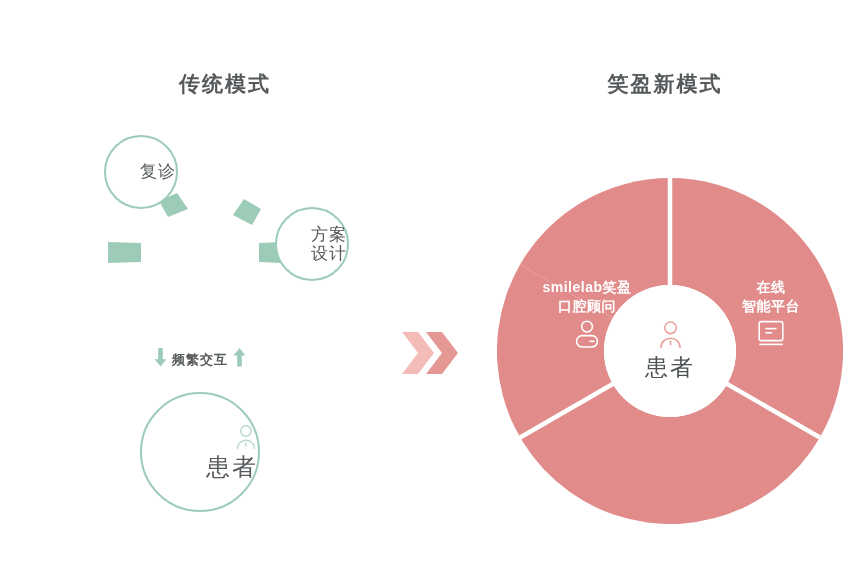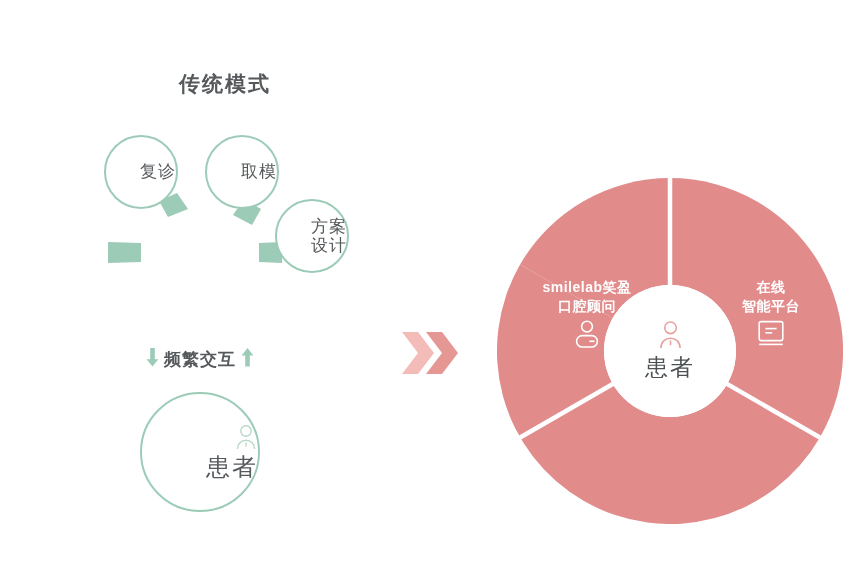--- a/index.html
+++ b/index.html
@@ -78,38 +78,38 @@
     width: 120px; height: 120px;
   }
   .node-patient .label { font-size: 24px; letter-spacing: 2px; margin-top: 2px; }
 
   .node .ico { display: block; line-height: 0; margin-bottom: 2px; }
 
   
   #node-fuzhen    { left: 84px;  top: 20px; }
   #node-qumo      { left: 185px; top: 20px; }
   #node-zixun     { left: 14px;  top: 100px; }
-  #node-fangan    { left: 255px; top: 84px; }
+  #node-fangan    { left: 255px; top: 92px; }
   #node-doctor    { left: 119px; top: 96px; }
   #node-patient   { left: 120px; top: 277px; }
 
   
   .interaction {
     position: absolute;
     left: 20px;
     top: 348px;
     width: 360px;
     display: flex;
     align-items: center;
     justify-content: center;
     gap: 5px;
     z-index: 4;
   }
   .interaction .itext {
-    font-size: 17px;
+    font-size: 13px;
     font-weight: 700;
     color: #55595b;
     letter-spacing: 1px;
     white-space: nowrap;
   }
 
   
   .chevrons {
     position: absolute;
     left: 400px;
@@ -170,41 +170,39 @@
   }
   .hub .ico { line-height: 0; margin-bottom: 1px; }
 </style>
 </head>
 <body>
 
 <div class="stage">
 
   <div class="panel-title" id="title-left">传统模式</div>
 
+  <div class="panel-title" id="title-right">笑盈新模式</div>
 
   <div class="left-cluster">
 
     <svg width="360" height="420" style="position:absolute;left:0;top:0;z-index:1;">
 
       <path d="M148,102 L139,86 L157,78 L168,94 Z" fill="#9ccbb8"></path>
 
       <path d="M213,100 L224,84 L241,94 L232,110 Z" fill="#9ccbb8"></path>
 
       <path d="M88,127 L88,148 L121,147 L121,128 Z" fill="#9ccbb8"></path>
 
       <path d="M239,128 L239,147 L262,148 L262,127 Z" fill="#9ccbb8"></path>
     </svg>
 
     <div class="node node-small" id="node-fuzhen">
       <span class="label">复诊</span>
     </div>
 
-    <div class="node node-small" id="node-qumo">
-      <span class="label">取模</span>
-    </div>
 
 
     <div class="node node-small" id="node-fangan">
       <span class="label">方案
 设计</span>
     </div>
 
 
     <div class="node node-patient" id="node-patient">
       <span class="ico">

